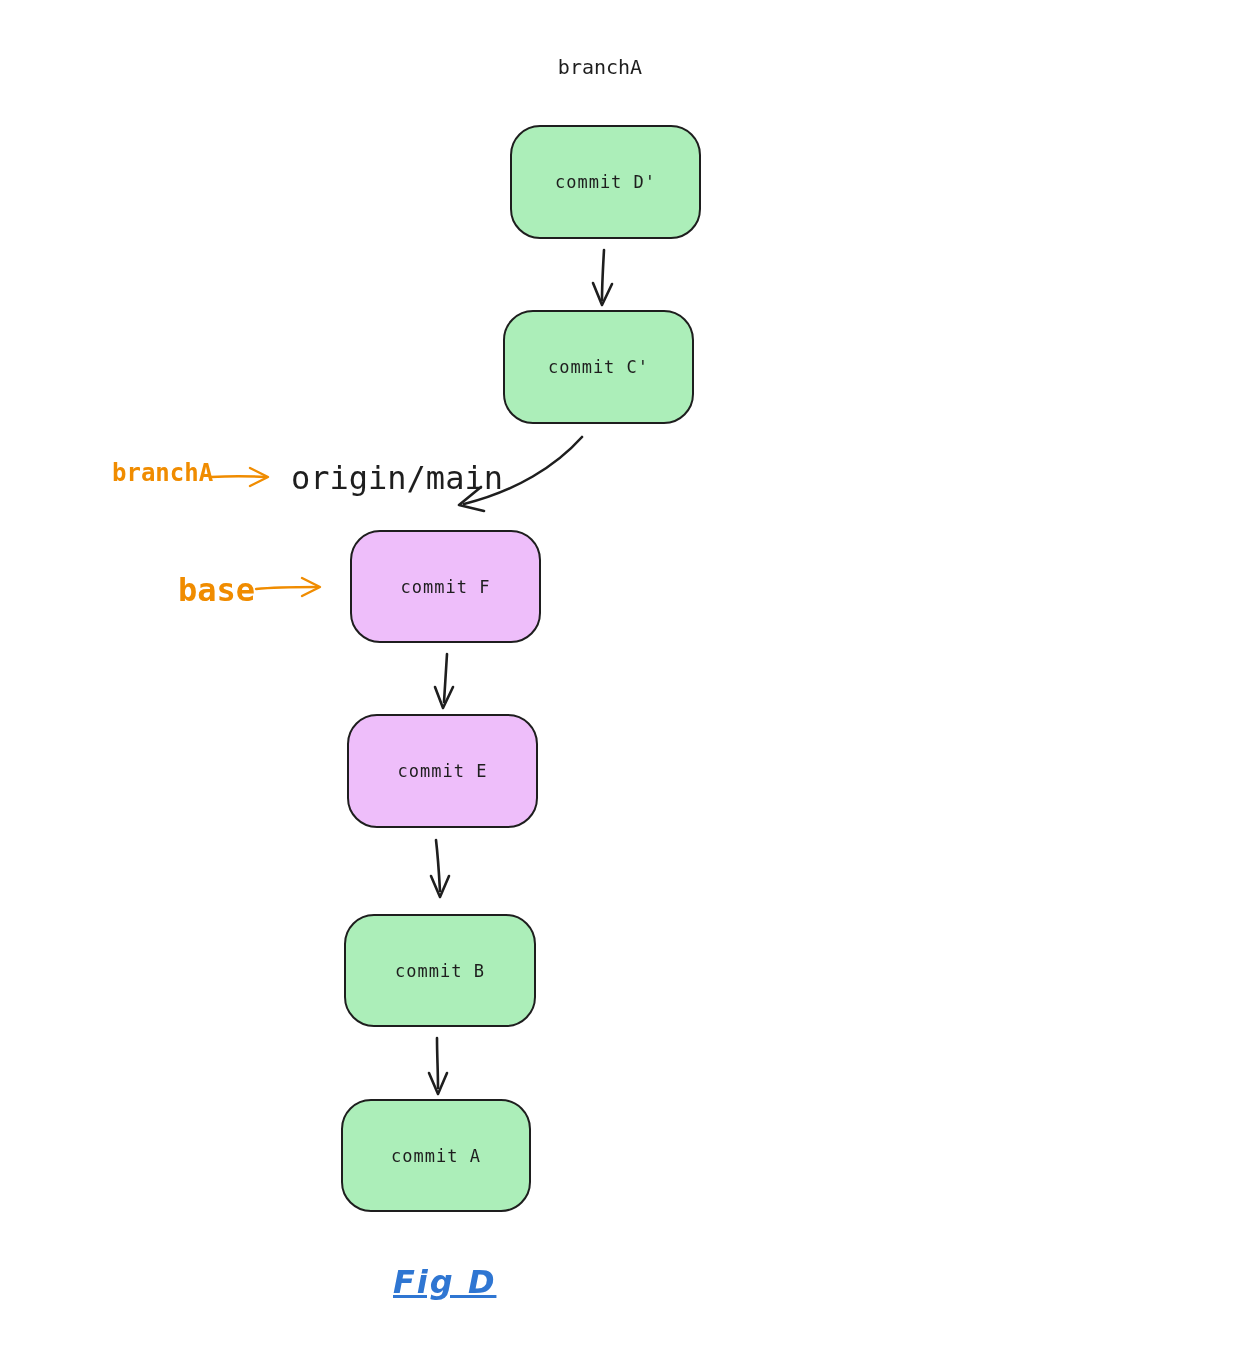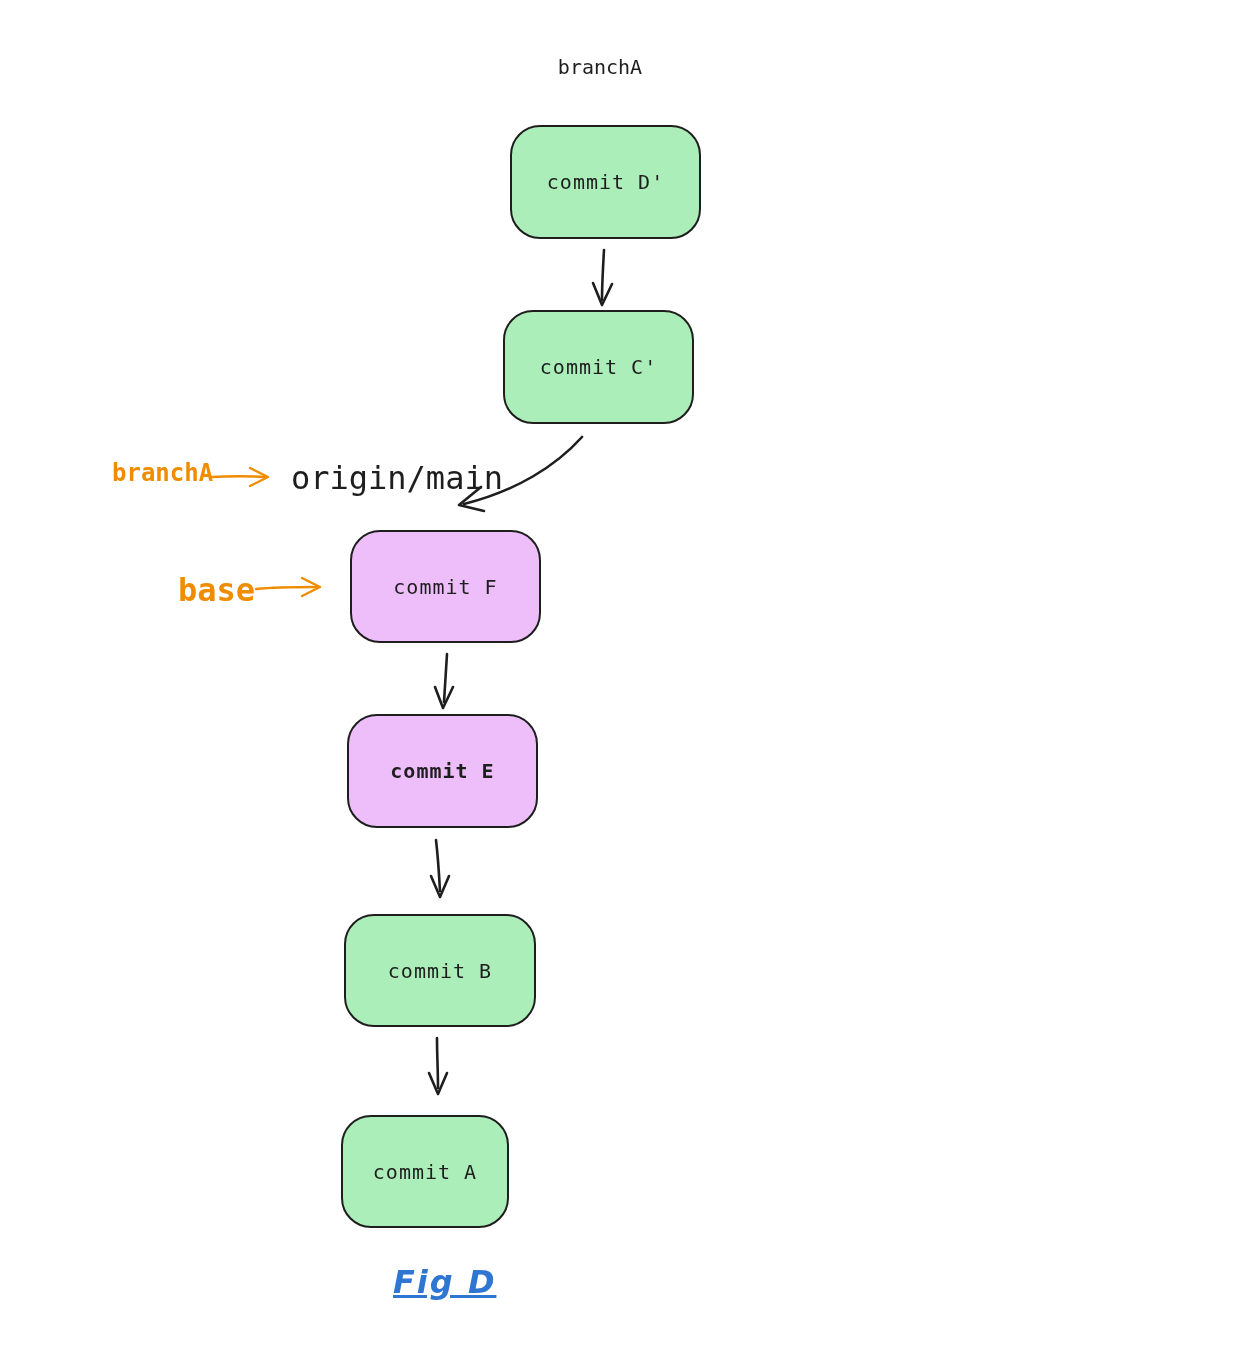--- a/index.html
+++ b/index.html
@@ -30,21 +30,21 @@
     stroke-linecap:round;
     stroke-linejoin:round;
   }
   .stroke-dark path{stroke:var(--stroke);}
   .stroke-orange path{stroke:var(--accent-orange);stroke-width:2.4;}
   .node{
     position:absolute;
     border:2.5px solid var(--stroke);
     border-radius:30px;
     display:flex;align-items:center;justify-content:center;
-    font-size:20px;
+    font-size:17px;
     letter-spacing:1px;
   }
   .fill-green{background:var(--green-fill);}
   .fill-purple{background:var(--purple-fill);}
   .txt{position:absolute;white-space:nowrap;}
   .branch-title{left:540px;top:55px;width:120px;text-align:center;font-size:20px;}
   .lbl-target{left:112px;top:459px;font-size:24px;color:var(--accent-orange);font-weight:bold;}
   .lbl-origin{left:291px;top:459px;font-size:32px;}
   .lbl-base{left:178px;top:571px;font-size:32px;color:var(--accent-orange);font-weight:bold;}
   .fig-label{
@@ -98,23 +98,23 @@
 
   <div class="node fill-green" style="left:510px;top:125px;width:191px;height:114px;">
     <span>commit D'</span>
   </div>
   <div class="node fill-green" style="left:503px;top:310px;width:191px;height:114px;text-align:right;">
     <span>commit C'</span>
   </div>
   <div class="node fill-purple" style="left:350px;top:530px;width:191px;height:113px;">
     <span>commit F</span>
   </div>
-  <div class="node fill-purple" style="left:347px;top:714px;width:191px;height:114px;font-weight:bold;">
+  <div class="node fill-purple" style="left:347px;top:714px;width:191px;height:114px;">
     <span>commit E</span>
   </div>
   <div class="node fill-green" style="left:344px;top:914px;width:192px;height:113px;">
     <span>commit B</span>
   </div>
-  <div class="node fill-green" style="left:341px;top:1099px;width:168px;height:113px;margin-top:16px;">
+  <div class="node fill-green" style="left:341px;top:1099px;width:190px;height:113px;">
     <span>commit A</span>
   </div>
 
 </div>
 
 </body></html>

